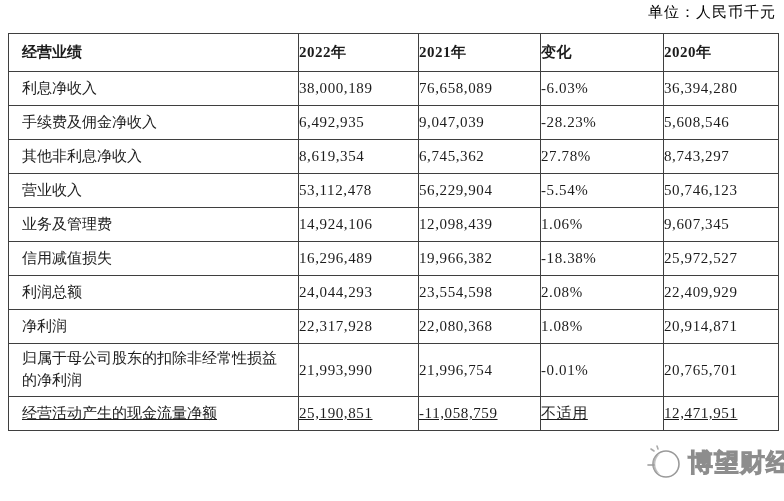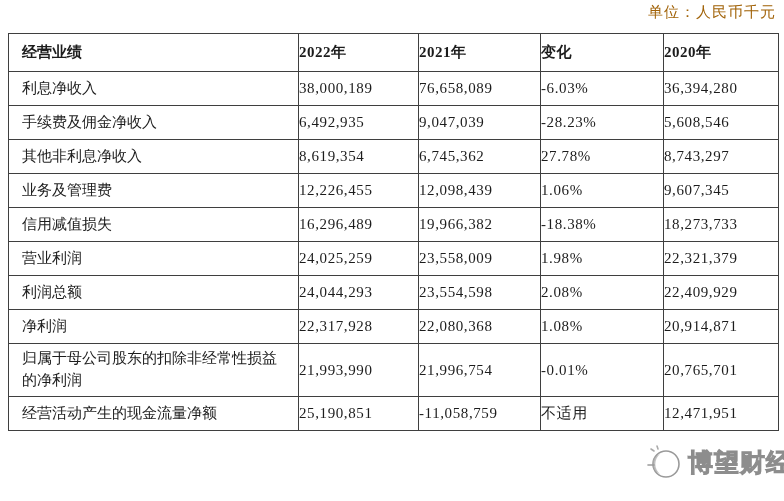--- a/index.html
+++ b/index.html
@@ -8,42 +8,42 @@
     width: 784px; height: 501px;
     background: #ffffff;
     font-family: "Liberation Serif", "DejaVu Serif", serif;
     position: relative;
     overflow: hidden;
   }
   .unit-label {
     position: absolute;
     top: 3px; right: 8px;
     font-size: 15px;
-    color: #a16207;
+    color: #000000;
     letter-spacing: 1px;
   }
   table.fin-table {
     position: absolute;
     left: 8px; top: 33px;
     width: 770px;
     border-collapse: collapse;
     table-layout: fixed;
   }
   .fin-table th, .fin-table td {
     border: 1px solid #3f3f3f;
     color: #1c1c1c;
     font-size: 15px;
     vertical-align: middle;
     padding: 0;
     overflow: hidden;
   }
   .fin-table th { font-weight: bold; height: 38px; margin-left: 11px; }
   .fin-table td { height: 34px; font-weight: normal; }
   .fin-table tr.tall td { height: 53px; }
-  .fin-table tr.short td { height: 34px; }
+  .fin-table tr.short td { height: 34px; text-decoration: underline; }
   .cell-label {
     text-align: left;
     padding-left: 13px !important;
     padding-right: 8px !important;
     line-height: 1.45;
   }
   .cell-num {
     text-align: left;
     padding-right: 12px !important;
     letter-spacing: 0.6px;
@@ -107,39 +107,39 @@
       <td class="cell-num">5,608,546</td>
     </tr>
     <tr>
       <td class="cell-label">其他非利息净收入</td>
       <td class="cell-num">8,619,354</td>
       <td class="cell-num">6,745,362</td>
       <td class="cell-num">27.78%</td>
       <td class="cell-num">8,743,297</td>
     </tr>
     <tr>
+      <td class="cell-label">营业收入</td>
+      <td class="cell-num">53,112,478</td>
+      <td class="cell-num">56,229,904</td>
+      <td class="cell-num">-5.54%</td>
+      <td class="cell-num">50,746,123</td>
+    </tr>
+    <tr>
       <td class="cell-label">业务及管理费</td>
-      <td class="cell-num">12,226,455</td>
+      <td class="cell-num">14,924,106</td>
       <td class="cell-num">12,098,439</td>
       <td class="cell-num">1.06%</td>
       <td class="cell-num">9,607,345</td>
     </tr>
     <tr>
       <td class="cell-label">信用减值损失</td>
       <td class="cell-num">16,296,489</td>
       <td class="cell-num">19,966,382</td>
       <td class="cell-num">-18.38%</td>
-      <td class="cell-num">18,273,733</td>
-    </tr>
-    <tr>
-      <td class="cell-label">营业利润</td>
-      <td class="cell-num">24,025,259</td>
-      <td class="cell-num">23,558,009</td>
-      <td class="cell-num">1.98%</td>
-      <td class="cell-num">22,321,379</td>
+      <td class="cell-num">25,972,527</td>
     </tr>
     <tr>
       <td class="cell-label">利润总额</td>
       <td class="cell-num">24,044,293</td>
       <td class="cell-num">23,554,598</td>
       <td class="cell-num">2.08%</td>
       <td class="cell-num">22,409,929</td>
     </tr>
     <tr>
       <td class="cell-label">净利润</td>

